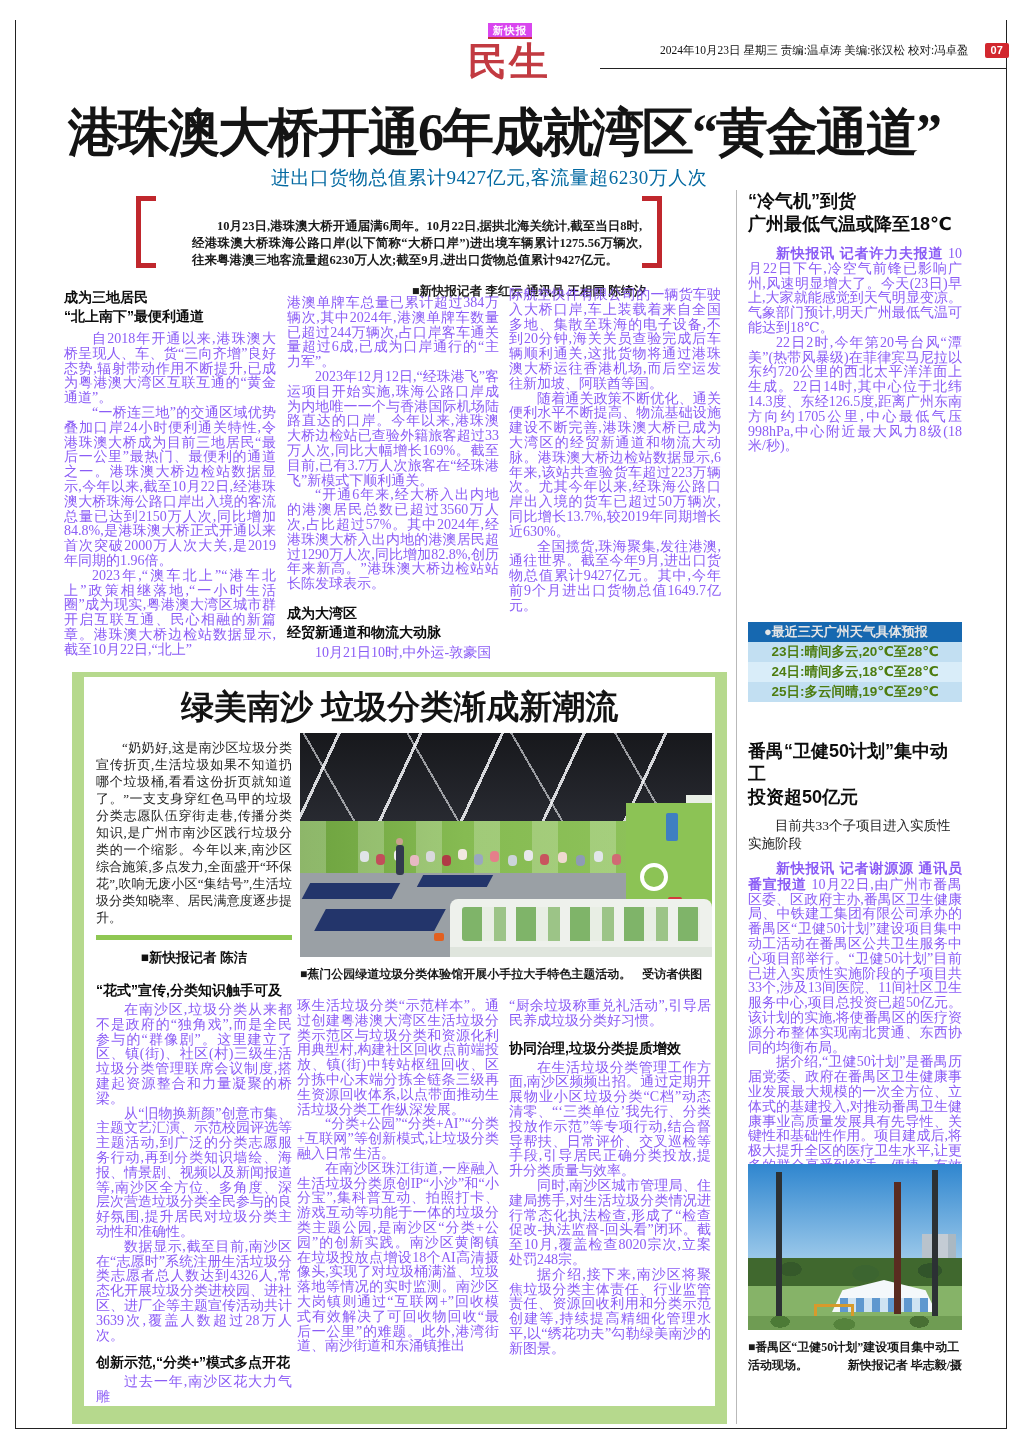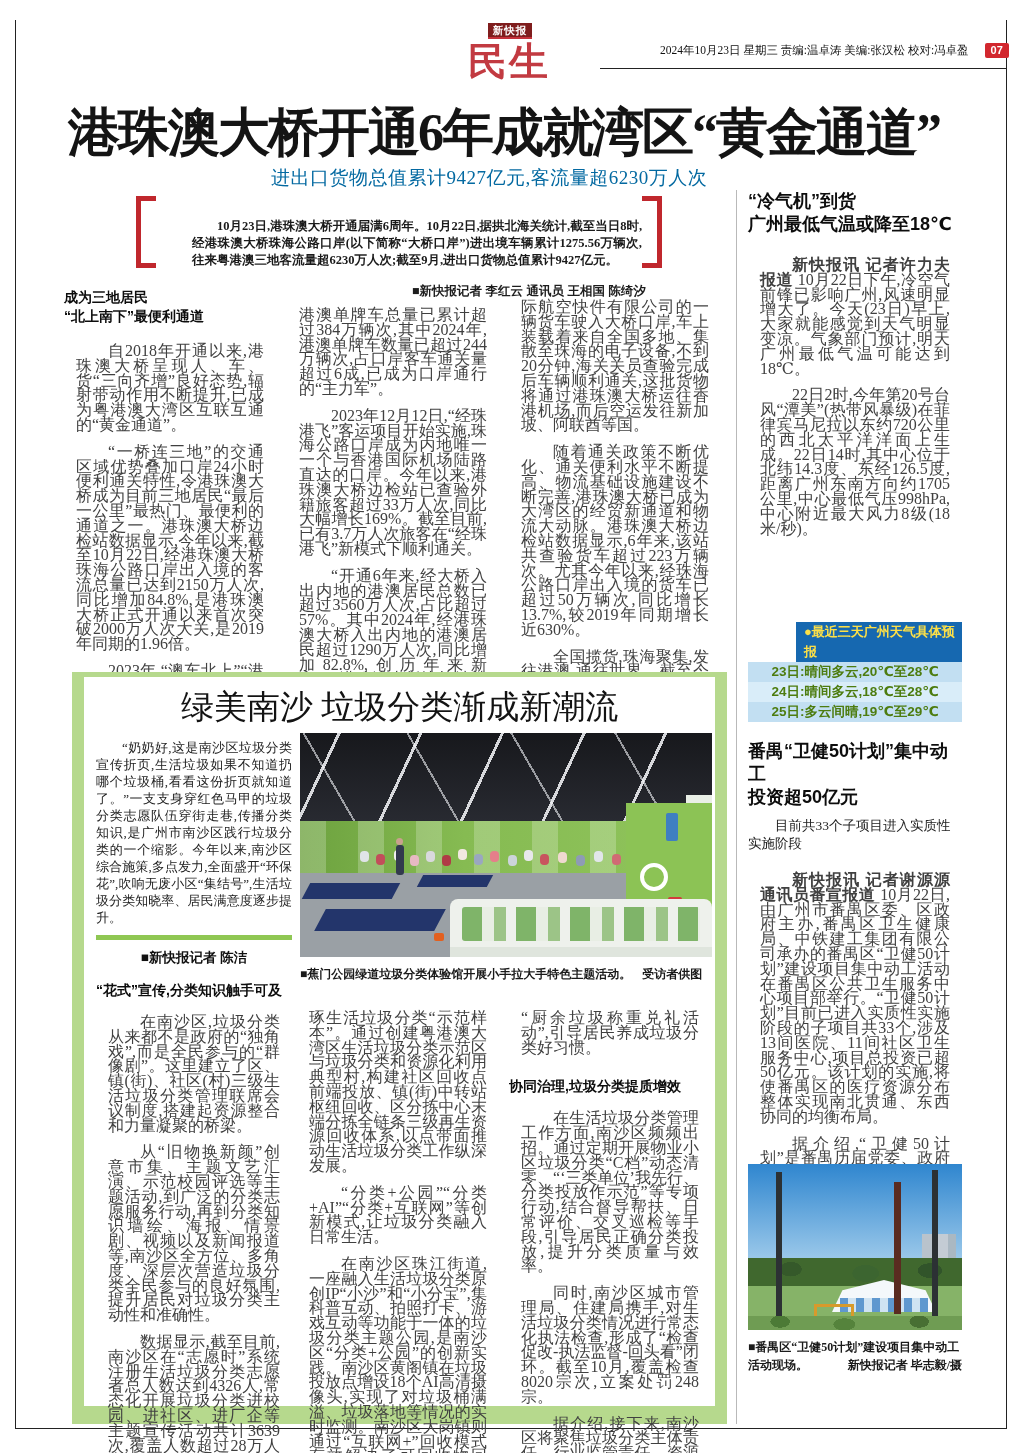--- a/index.html
+++ b/index.html
@@ -2,57 +2,57 @@
 <html><head>
 <meta charset="utf-8">
 <style>
   html,body{margin:0;padding:0;background:#ffffff;}
   .page{position:relative;width:1024px;height:1453px;background:#fff;overflow:hidden;
         font-family:"Liberation Serif","DejaVu Serif",serif;color:#1d1d1d;}
   .abs{position:absolute;}
   
   .frame{left:15px;top:20px;width:990px;height:1408px;border:1.5px solid #222;border-top:none;}
   
-  .badge{background:#7f1d1d;color:#fff;font:bold 10.5px/14px "Liberation Sans","DejaVu Sans",sans-serif;
+  .badge{background:#d946ef;color:#fff;font:bold 10.5px/14px "Liberation Sans","DejaVu Sans",sans-serif;
          text-align:center;letter-spacing:1px;}
   .badge-line{background:#c5303a;height:2px;}
   .minsheng{font-size:39px;font-weight:900;color:#c23a41;line-height:1;letter-spacing:2px;}
   .dateline{display:flex;align-items:center;gap:16px;font:11.5px/16px "Liberation Serif",serif;color:#111;}
   .pagenum{background:#d2272e;color:#fff;font:bold 11px/15px "Liberation Sans",sans-serif;padding:0 6px;border-radius:2px;}
   .daterule{border-top:1.5px solid #222;}
   
   .headline{font-size:52px;font-weight:bold;color:#141414;white-space:nowrap;letter-spacing:-2px;}
   .deck{font-size:19px;color:#0369a1;white-space:nowrap;letter-spacing:.5px;}
   .leadbox{padding:8px 26px 6px 26px;}
   .bracket{width:15px;border:5px solid #c0272d;}
   .bracket.l{border-right:none;}
   .bracket.r{border-left:none;}
   .leadtext{font-size:12.5px;line-height:17px;font-weight:bold;text-align:justify;text-indent:2em;margin:14px;color:#1a1a1a;}
   .leadby{font-size:12.5px;font-weight:bold;text-align:right;margin:3px 10px 0 0;
           font-family:"Liberation Sans","DejaVu Sans",sans-serif;}
   
-  .bp{font-size:16px;line-height:14.8px;text-align:justify;margin:12px;color:#404040;}
+  .bp{font-size:14px;line-height:14.8px;text-align:justify;margin:0;color:#8b5cf6;}
   .ind{text-indent:2em;}
   .khead{font-family:"Liberation Sans","DejaVu Sans",sans-serif;font-weight:bold;
          font-size:14px;line-height:19px;color:#0d0d0d;}
   .leadb{font-weight:bold;font-family:"Liberation Sans","DejaVu Sans",sans-serif;}
   .vrule{width:1px;background:#b9b9b9;}
   
   .sbtitle{font-family:"Liberation Sans","DejaVu Sans",sans-serif;font-weight:bold;
            font-size:18px;line-height:23px;color:#0d0d0d;}
   .subtitle{font-size:13.5px;line-height:18px;text-indent:2em;margin:0;color:#222;}
-  .fheader{background:#1668b0;color:#fde047;font:bold 13px/20px "Liberation Sans",sans-serif;
-           padding-left:8px;margin-left:48px;}
+  .fheader{background:#1668b0;color:#e5e5e5;font:bold 13px/20px "Liberation Sans",sans-serif;
+           padding-left:16px;}
   .frow{font:bold 13.5px/20px "Liberation Sans","DejaVu Sans",sans-serif;color:#4d7c0f;text-align:center;}
   .frow.o{background:#c2dff2;} .frow.e{background:#d9edf9;}
   .cap{font-size:12px;line-height:18px;font-weight:bold;color:#1a1a1a;margin:0;}
   .capflex{display:flex;justify-content:space-between;}
   
   .greenbox{border:solid #b6d98d;border-width:5px 12px 18px 12px;background:#fff;box-sizing:border-box;}
-  .gtitle{font-size:33px;font-weight:normal;color:#131313;text-align:center;white-space:nowrap;}
+  .gtitle{font-size:33px;font-weight:bold;color:#131313;text-align:center;white-space:nowrap;}
   .gintro{font-size:13px;line-height:17px;text-align:justify;text-indent:2em;margin:0;color:#222;}
   .gdivider{height:5px;background:#8fc753;}
   .gbyline{text-align:center;font:bold 13.5px/18px "Liberation Sans","DejaVu Sans",sans-serif;color:#111;}
   
   .photo{overflow:hidden;}
   .ex-ceil{position:absolute;left:0;top:0;width:100%;height:88px;background:
      repeating-linear-gradient(115deg,rgba(255,255,255,0) 0 34px,rgba(248,249,252,.85) 34px 37px,rgba(255,255,255,0) 37px 74px),
      repeating-linear-gradient(60deg,rgba(255,255,255,0) 0 46px,rgba(240,242,246,.6) 46px 48px,rgba(255,255,255,0) 48px 90px),
      linear-gradient(#17181c,#282a31);}
   .ex-wall{position:absolute;left:0;top:88px;width:100%;height:52px;background:

